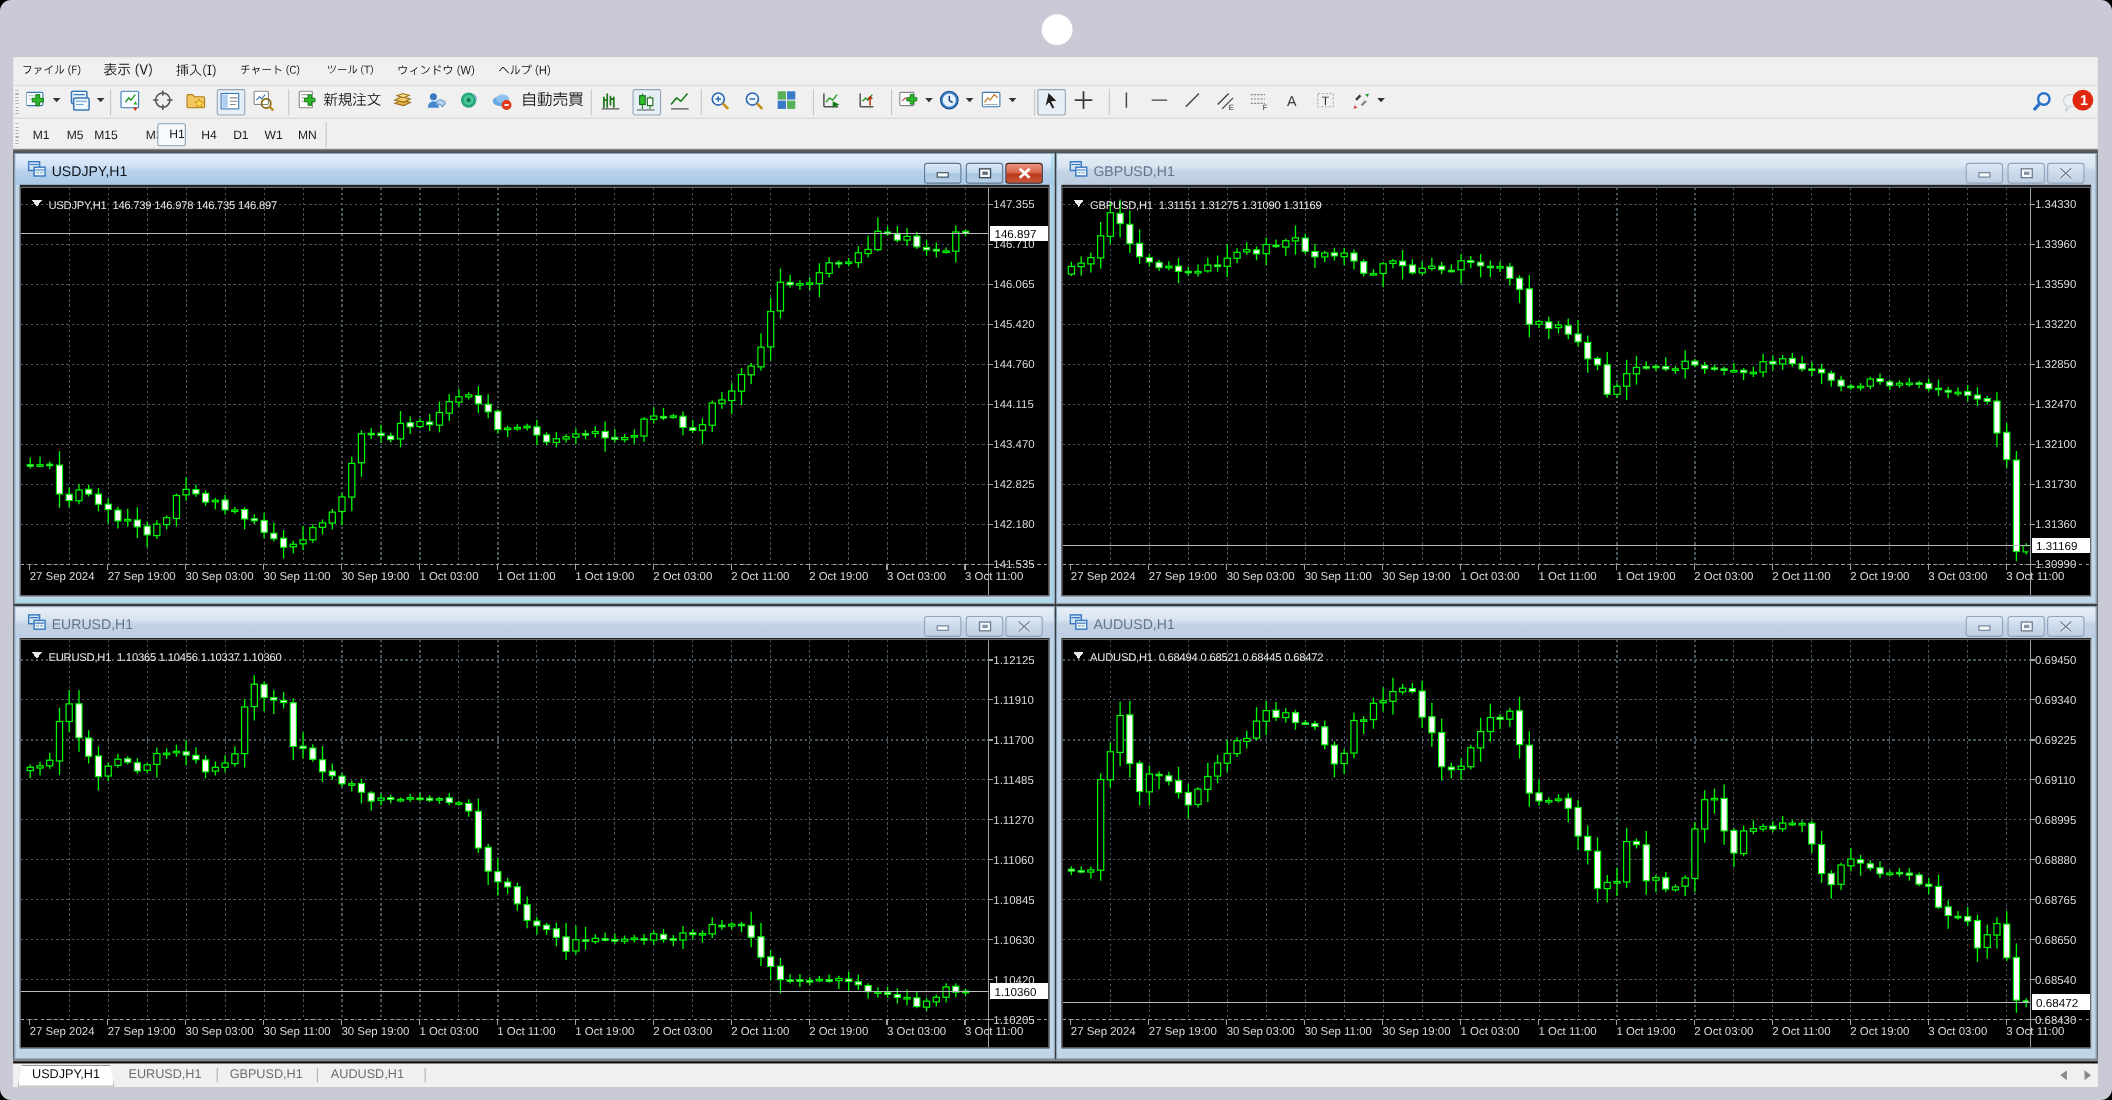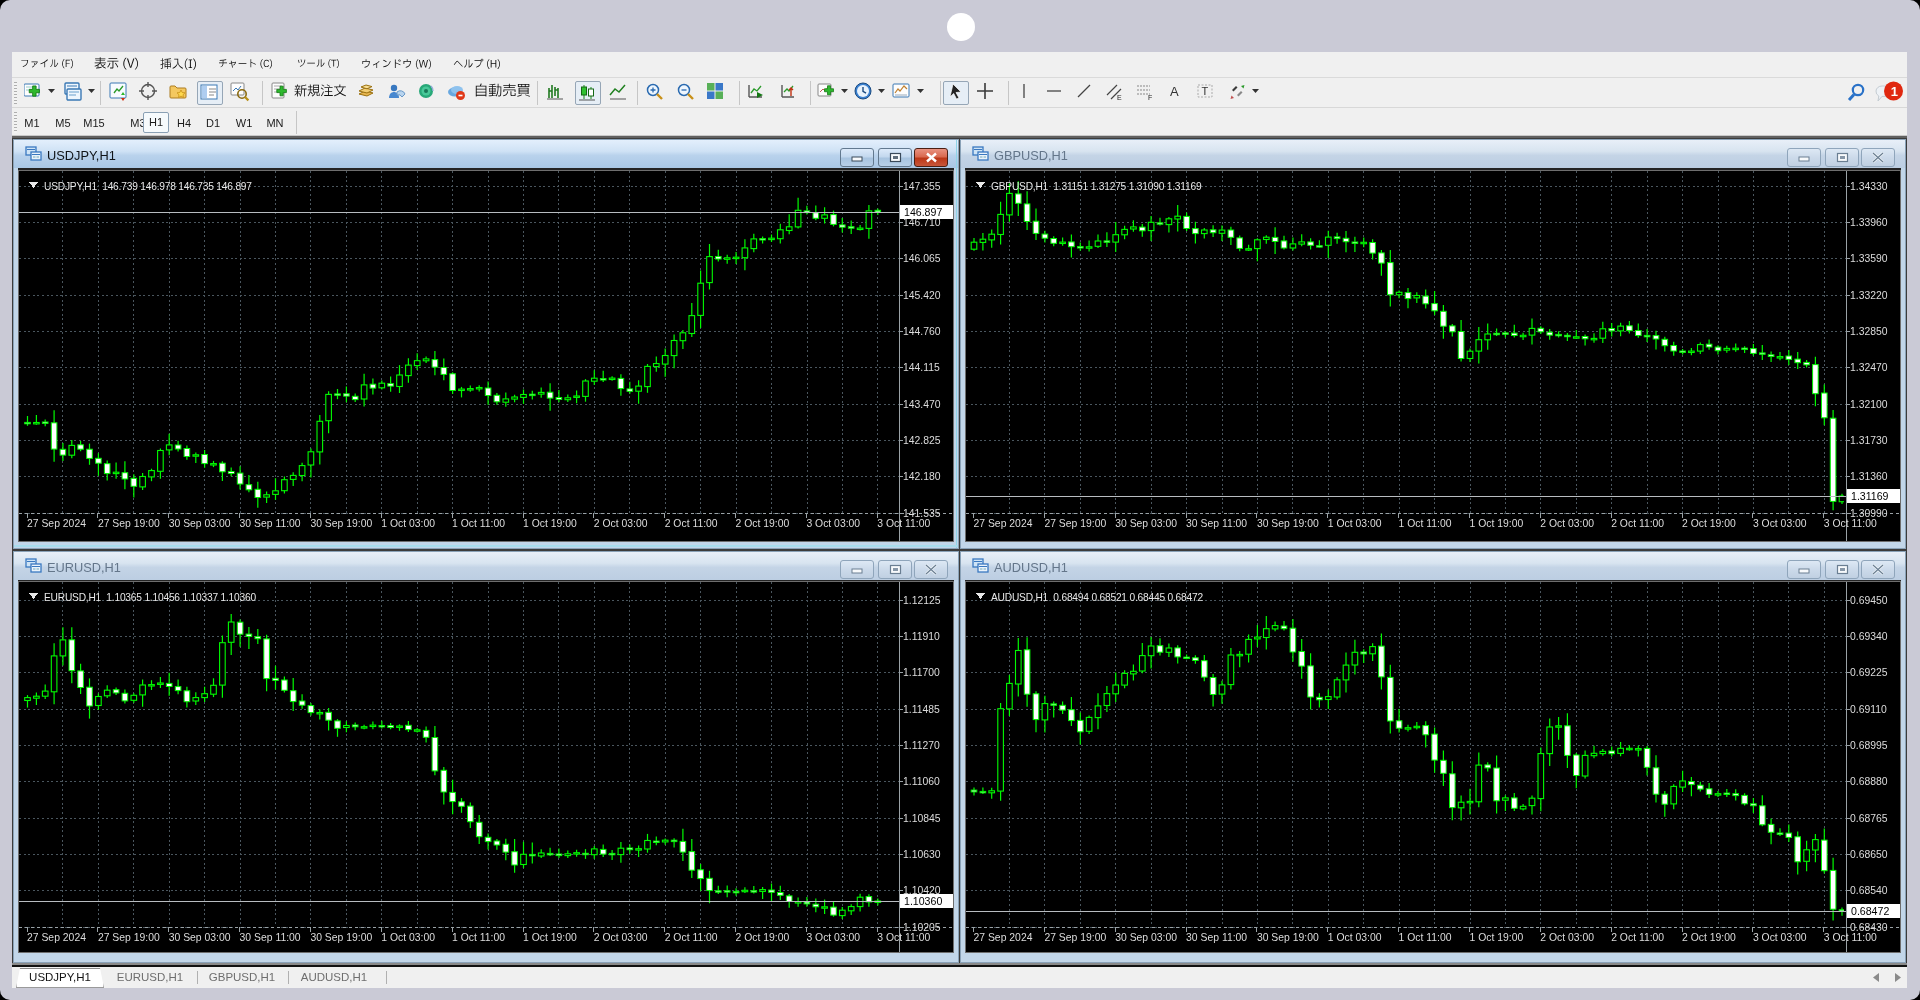--- a/index.html
+++ b/index.html
@@ -1,20 +1,20 @@
 <!DOCTYPE html>
 <html><head><meta charset="utf-8"><style>
 *{margin:0;padding:0;box-sizing:border-box}
 body{width:1920px;height:1000px;background:#000;font-family:"Liberation Sans",sans-serif;overflow:hidden}
 .ab{position:absolute}
 #fr{position:absolute;left:0;top:0;width:1920px;height:1000px;background:#cacad6;border-radius:10px;overflow:hidden}
 #app{left:12px;top:52px;width:1895px;height:936px;background:#f0f0f0}
 .sep{width:1px;background:#c6c6c6;top:3px;height:24px}
 .grip{width:3px;background:repeating-linear-gradient(180deg,#aeaeae 0 1px,#f4f4f4 1px 3px)}
-.tfb{font-size:11px;color:#1a1a1a;text-align:center;line-height:20px}
+.tfb{font-size:11px;color:#1a1a1a;text-align:right;line-height:20px}
 .ic{width:26px;height:24px}
 .prs{border:1px solid #96a6b6;background:#e6eef6;border-radius:2px}
 .win{overflow:hidden}
 .tbar{left:0;top:0;width:100%;height:28px}
 .tact{background:linear-gradient(180deg,#e3effc 0%,#cfe2f5 40%,#b9d2ec 55%,#a9c7e5 100%)}
 .tina{background:linear-gradient(180deg,#e8eff8 0%,#d8e4f0 40%,#c4d4e6 55%,#bccee2 100%)}
 .ttl{font-size:12.8px;top:7.5px;left:33px}
 .wbtn{width:34px;height:19px;border-radius:3px;top:8px}
 .bact{border:1px solid #62798f;background:linear-gradient(180deg,#dceafa 0%,#c3d8ee 45%,#a8c4e0 55%,#b8d0e8 100%)}
 .bina{border:1px solid #8fa5bb;background:linear-gradient(180deg,#dde8f4 0%,#ccdaea 50%,#c0d0e2 100%)}

